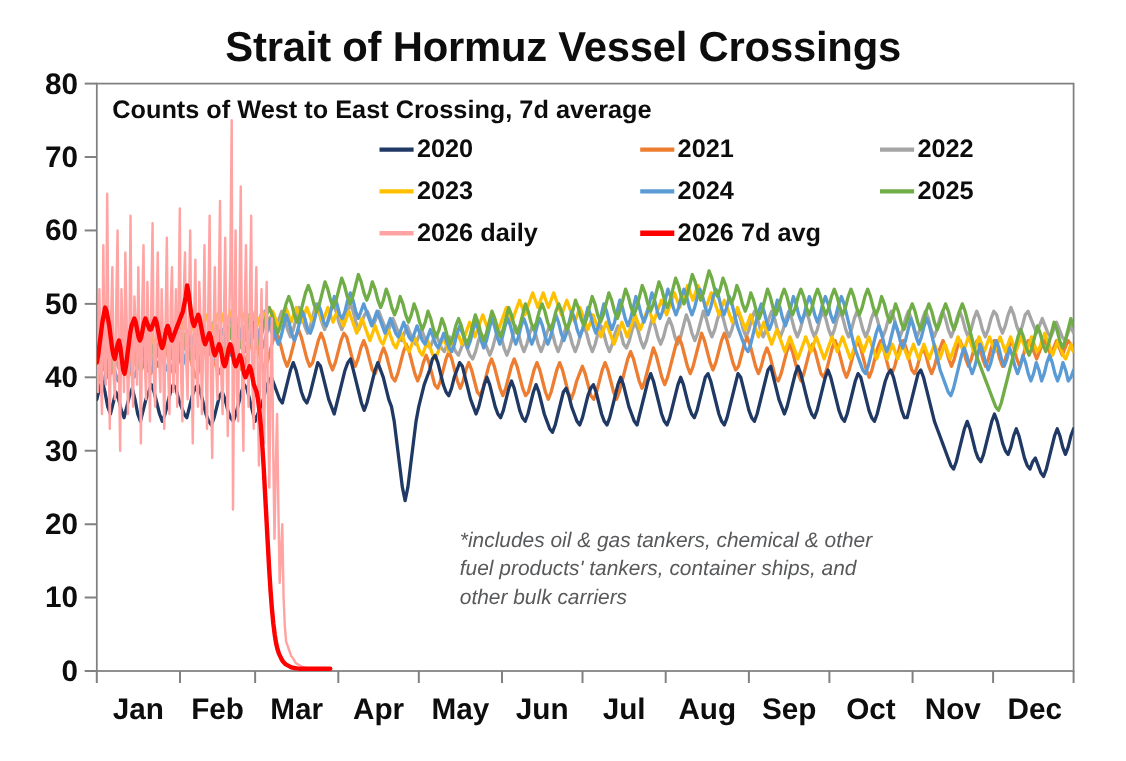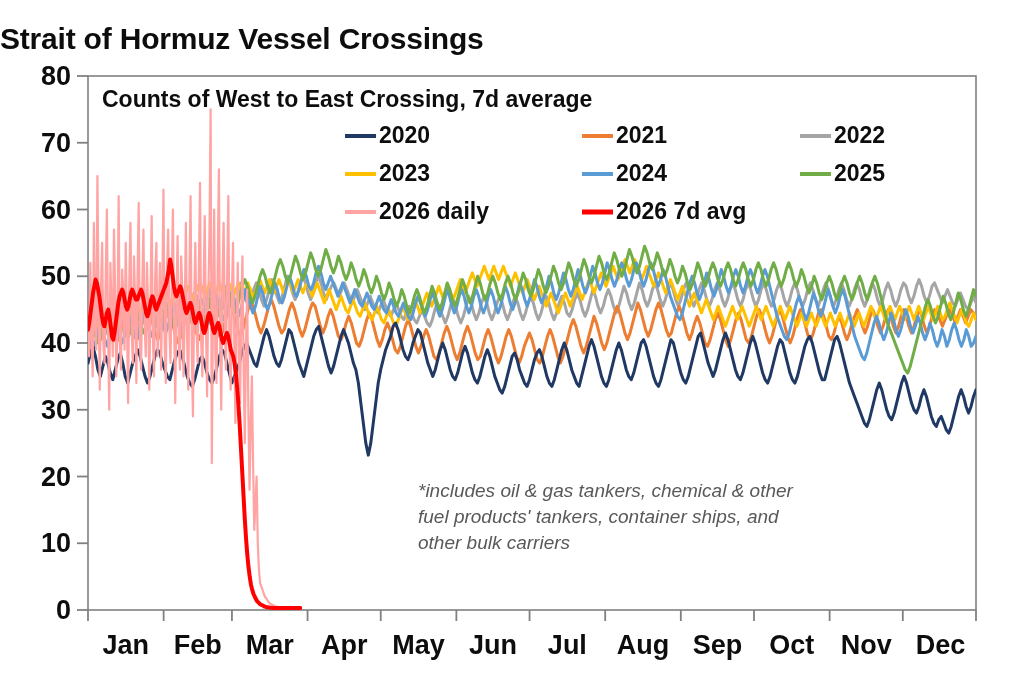--- a/index.html
+++ b/index.html
@@ -23,21 +23,22 @@
     width: 1024px;
     height: 692px;
     background: #ffffff;
   }
 
   .chart-title {
     position: absolute;
     left: 0;
     top: 22px;
     width: 1024px;
-    font-size: 30px;
+    text-align: center;
+    font-size: 38px;
     font-weight: bold;
     letter-spacing: -0.2px;
     color: #0d0d0d;
     font-family: "Liberation Sans", sans-serif;
   }
 
   #plot-svg {
     position: absolute;
     left: 0;
     top: 0;

